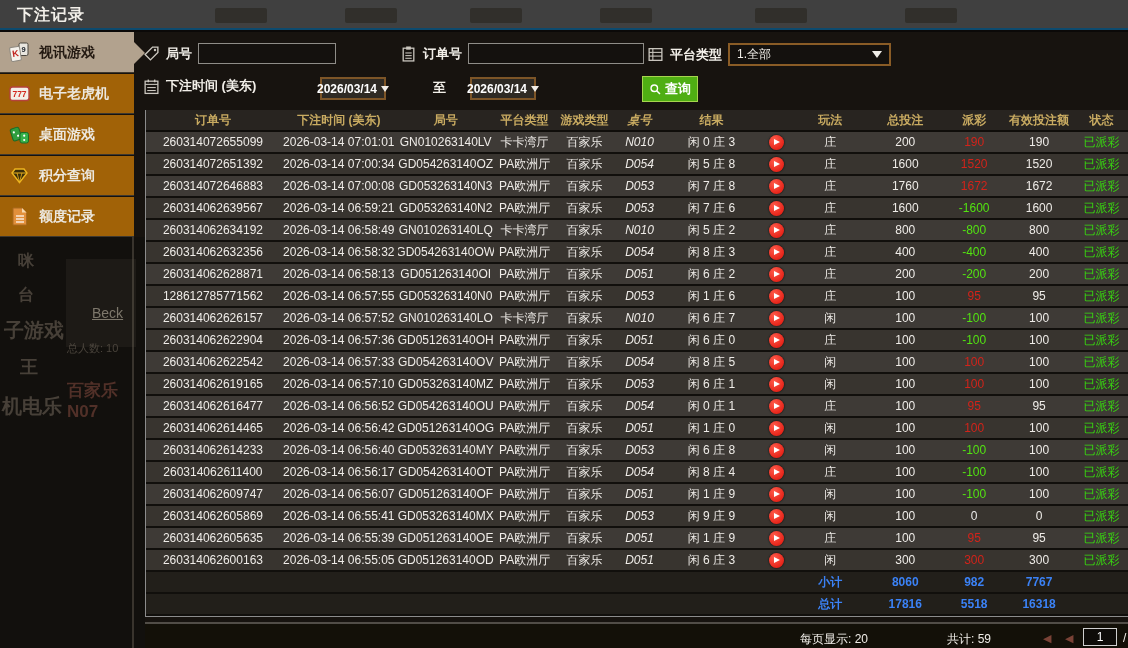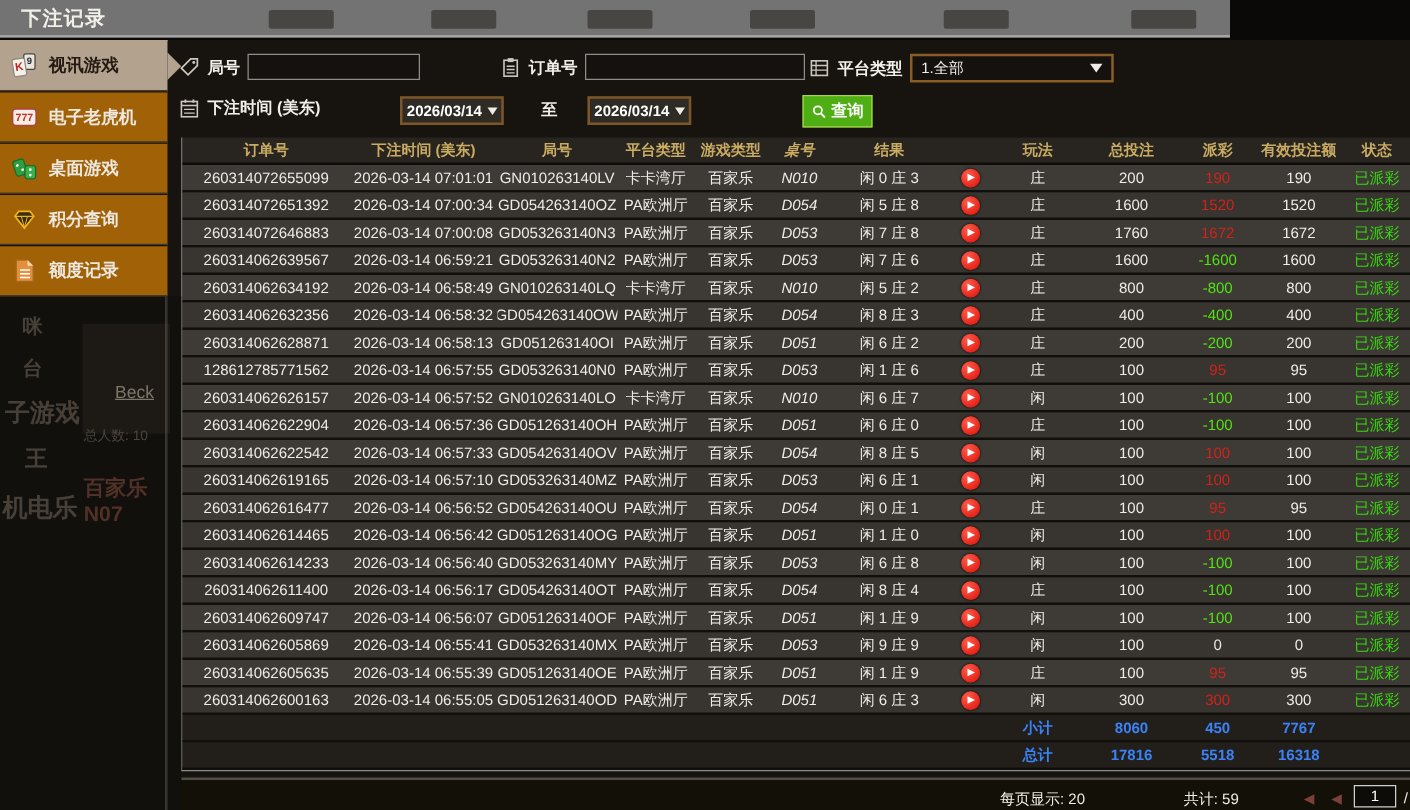--- a/index.html
+++ b/index.html
@@ -1,20 +1,20 @@
 <!DOCTYPE html>
 <html><head>
 <meta charset="utf-8">
 <style>
   * { box-sizing: border-box; margin: 0; padding: 0; }
   html,body { width:1128px; height:648px; overflow:hidden; }
   body { position:relative; background:#0b0908; font-family:"Liberation Sans",sans-serif; }
 
   
-  .titlebar { position:absolute; left:0; top:0; width:984px; height:30px; background:#737373; border-bottom:2px solid #a3a3a3; z-index:3; }
+  .titlebar { position:absolute; left:0; top:0; width:1128px; height:30px; background:#404040; border-bottom:2px solid #0c4a6e; z-index:3; }
   .titlebar .ttl { position:absolute; left:17px; top:5px; color:#f2efe9; font-size:16px; font-weight:bold; letter-spacing:1px; }
   .ghost-tab { position:absolute; top:8px; height:15px; width:52px; background:#242019; opacity:.55; border-radius:2px; }
 
   
   .sidebar { position:absolute; left:0; top:32px; width:134px; z-index:6; }
   .side-item { position:relative; height:41px; display:flex; align-items:center; gap:9px; padding-left:9px;
                background:#a16207; border-bottom:1px solid #3e382f; border-top:1px solid #15120e;
                color:#ece8e0; font-size:14px; font-weight:bold; cursor:pointer; }
   .side-item.active { background:#b2a28e; color:#241a12; border-top:1px solid #b2a28e; }
   .side-item.active::after { content:""; position:absolute; right:-11px; top:50%; transform:translateY(-50%);
@@ -32,21 +32,21 @@
 
   
   .main { position:absolute; left:134px; top:32px; width:994px; height:616px; background:#17130f; z-index:1; }
 
   .fgroup { position:absolute; display:flex; align-items:center; gap:6px; color:#f2efe9; font-size:13px; font-weight:bold; white-space:nowrap; }
   .ficon { width:17px; height:17px; display:inline-flex; }
   input.txt { height:21px; background:#14110e; border:1px solid #8f8d88; color:#eee; font-size:12px; padding:0 4px; outline:none; }
   .w138 { width:138px; } .w176 { width:176px; }
   .select { width:163px; height:23px; background:#14110e; border:2px solid #8a5c26; display:flex; align-items:center; justify-content:space-between; color:#f2efe9; font-size:12px; padding:0 7px; font-weight:normal; cursor:pointer; }
   .caret { width:0; height:0; border-left:5px solid transparent; border-right:5px solid transparent; border-top:7px solid #f0ede8; }
-  .datebox { width:83px; height:23px; background:#2e2a24; border:2px solid #7d5527; display:flex; align-items:center; justify-content:center; gap:4px; color:#fff; font-size:12px; font-weight:bold; cursor:pointer; }
+  .datebox { width:66px; height:23px; background:#2e2a24; border:2px solid #7d5527; display:flex; align-items:center; justify-content:center; gap:4px; color:#fff; font-size:12px; font-weight:bold; cursor:pointer; }
   .datebox .caret { border-left-width:4px; border-right-width:4px; border-top-width:6px; }
   .querybtn { position:absolute; left:508px; top:44px; width:56px; height:26px; background:#4fae13; border:1px solid #a6d54e; color:#fff; font-size:13px; font-weight:bold; display:flex; align-items:center; justify-content:center; gap:3px; cursor:pointer; }
 
   
   .table { position:absolute; left:11px; top:78px; width:983px; border-left:1px solid #8c8c8c; border-bottom:1px solid #8c8c8c; }
   .trow { display:flex; height:22px; }
   .trow > div { display:flex; align-items:center; justify-content:center; font-size:12px; color:#efece8; overflow:hidden; white-space:nowrap; }
   .thead { background:#282420; border-bottom:2px solid #0f0d0a; }
   .thead > div { color:#c9ab61; font-weight:bold; }
   .data { background:#3e3a36; border-bottom:2px solid #110f0c; }
@@ -584,21 +584,21 @@
       <div class="c1"></div>
         <div class="c2"></div>
         <div class="c3"></div>
         <div class="c4"></div>
         <div class="c5"></div>
       <div class="c6"></div>
         <div class="c7"></div>
         <div class="c8"></div>
       <div class="c9">小计</div>
       <div class="c10">8060</div>
-      <div class="c11">450</div>
+      <div class="c11">982</div>
       <div class="c12">7767</div>
       <div class="c13"></div>
     </div>
     <div class="trow sum">
       <div class="c1"></div>
         <div class="c2"></div>
         <div class="c3"></div>
         <div class="c4"></div>
         <div class="c5"></div>
       <div class="c6"></div>

